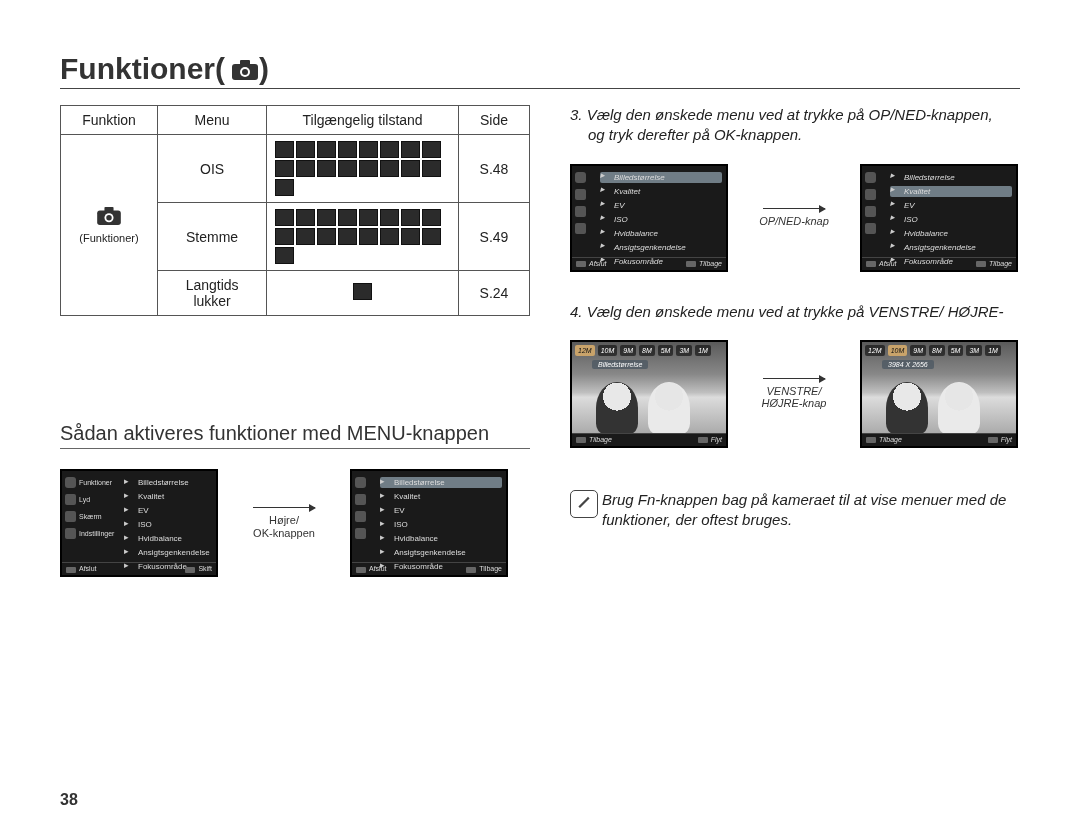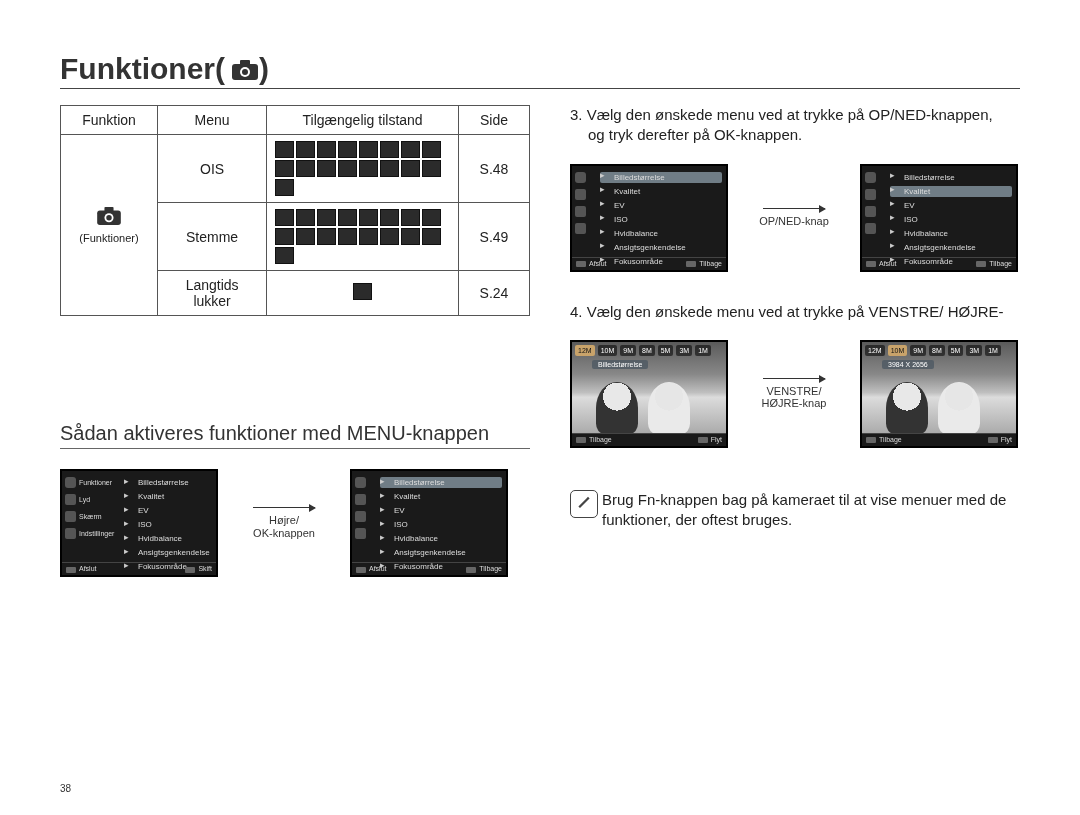--- a/index.html
+++ b/index.html
@@ -38,20 +38,21 @@
   }
   .cols {
     display: flex;
     gap: 40px;
   }
   .left {
     flex: 0 0 470px;
   }
   .right {
     flex: 1;
+    font-style: italic;
   }
   table.func {
     border-collapse: collapse;
     width: 100%;
     font-size: 14px;
   }
   table.func th, table.func td {
     border: 1px solid #555;
     padding: 6px 8px;
     text-align: center;
@@ -286,23 +287,23 @@
     justify-content: center;
     font-style: italic;
     font-family: Georgia, serif;
     font-size: 16px;
     flex: 0 0 auto;
   }
 
   .page-num {
     position: absolute;
     left: 60px;
-    bottom: 21px;
-    font-size: 10px;
-    font-weight: normal;
+    bottom: 6px;
+    font-size: 16px;
+    font-weight: bold;
     color: #333;
   }
 </style>
 </head>
 <body>
 <div class="page">
 
   <div class="title-row">
     <span class="title">Funktioner</span>
     <span class="title"> ( </span>

